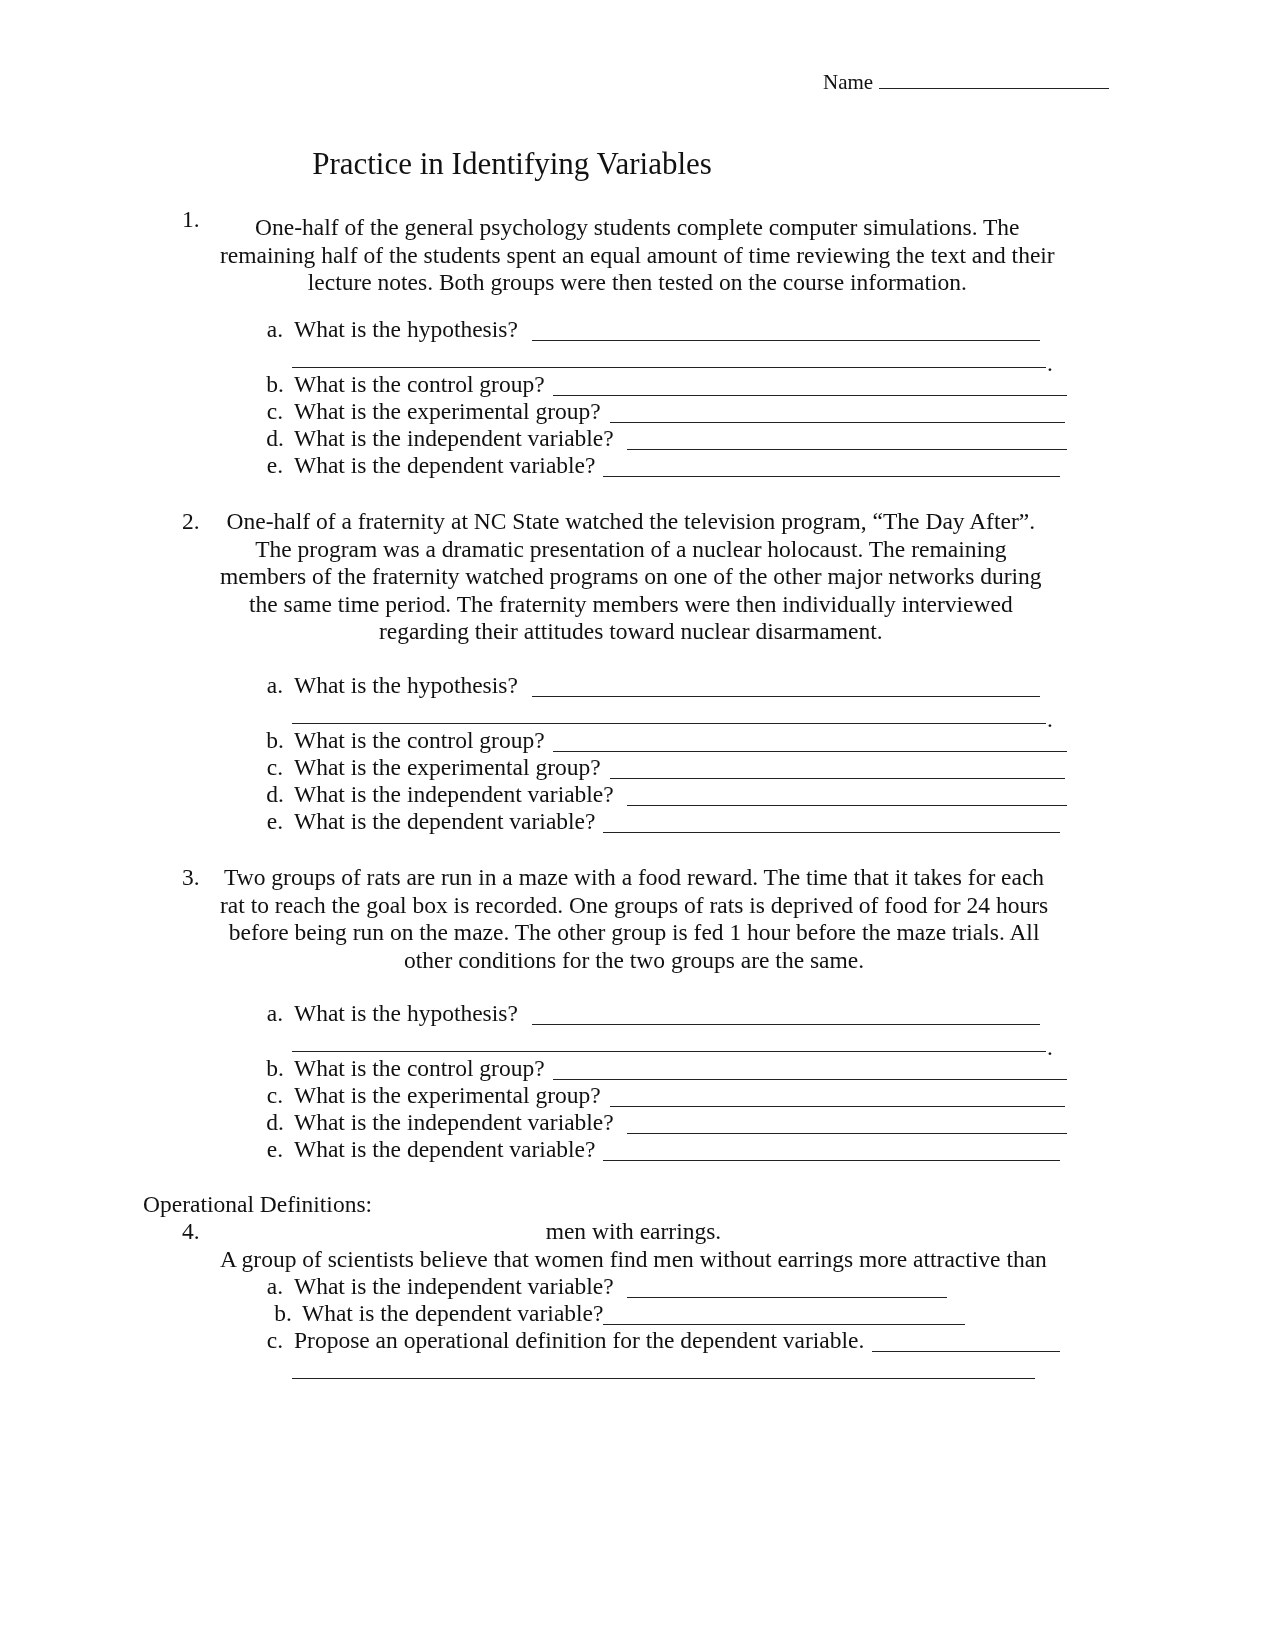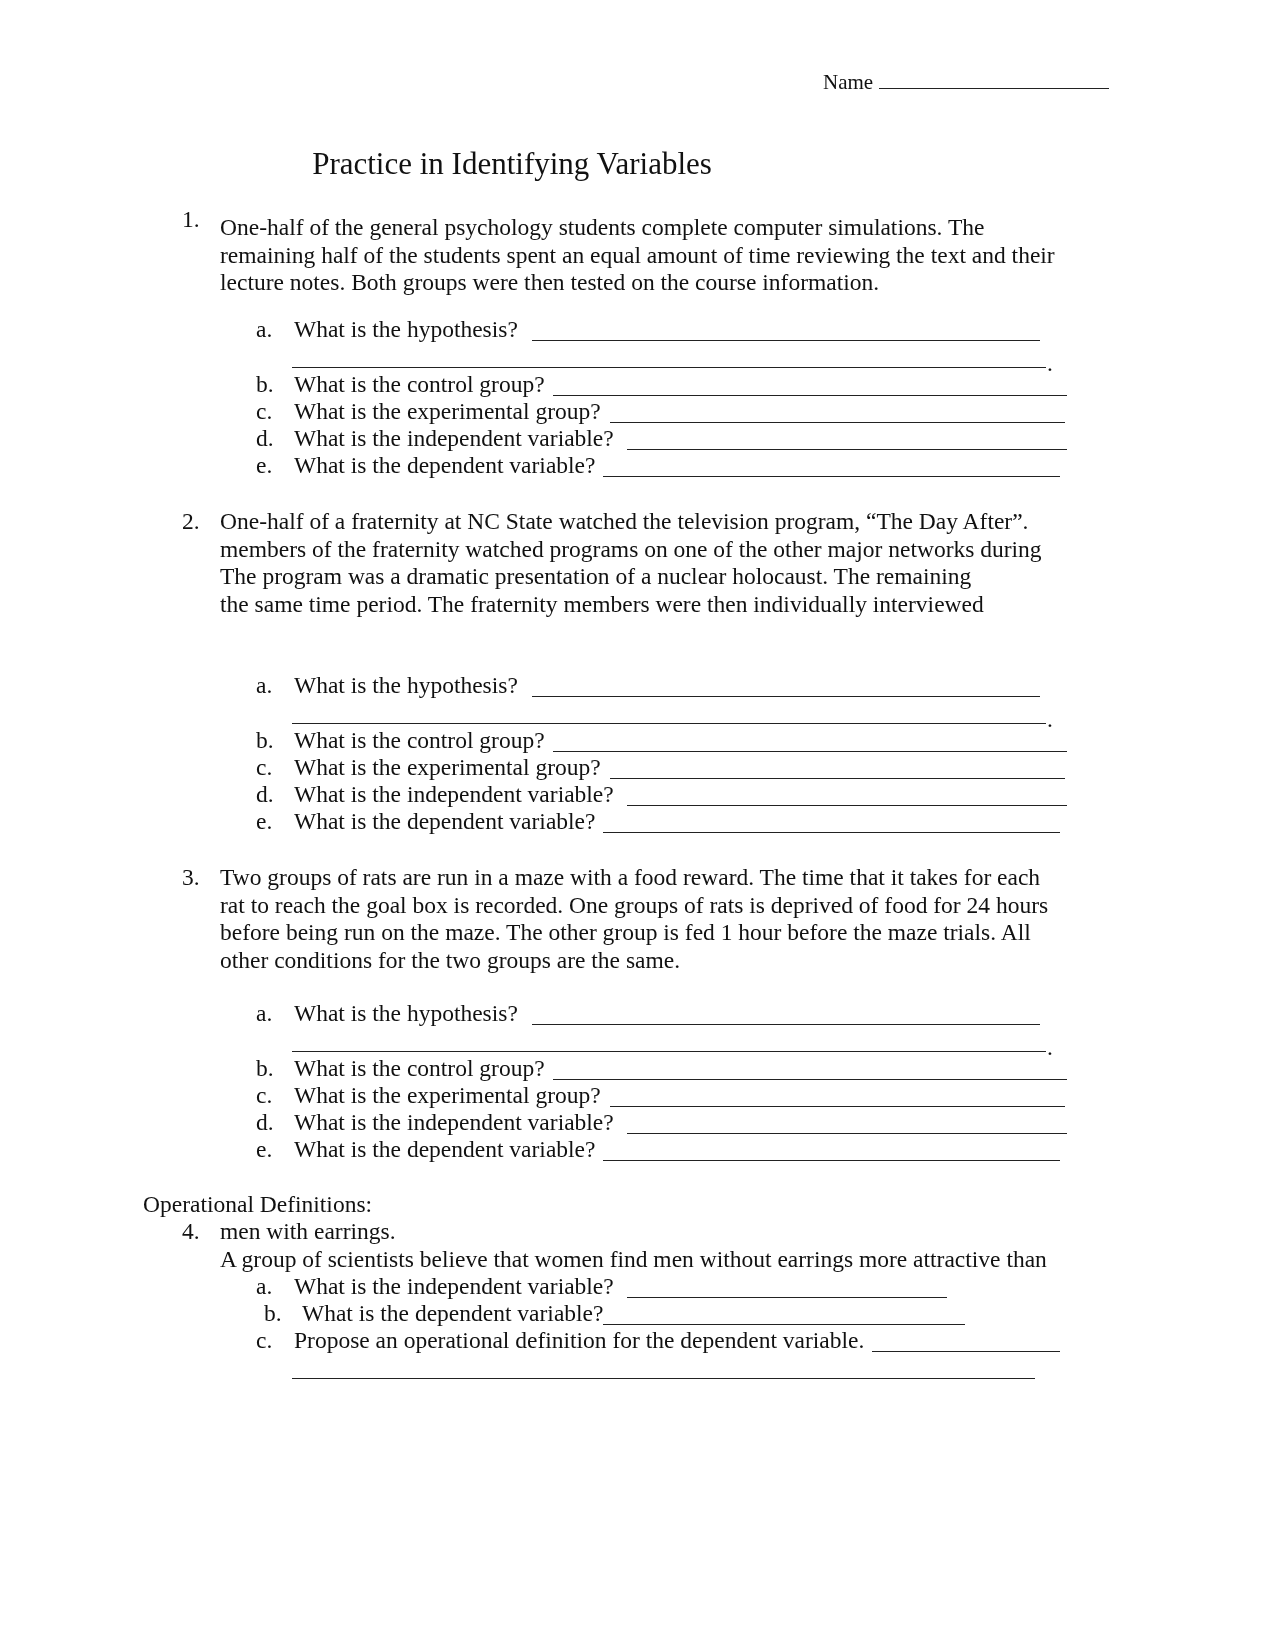--- a/index.html
+++ b/index.html
@@ -1,18 +1,18 @@
 <!DOCTYPE html>
 <html><head>
 <meta charset="utf-8">
 <style>
   html, body { margin:0; padding:0; background:#ffffff; }
   body { width:1275px; height:1650px; position:relative; overflow:hidden;
          font-family:"Liberation Serif", "DejaVu Serif", serif; color:#111; }
-  .abs { position:absolute; white-space:nowrap; }
+  .abs { position:absolute; white-space:nowrap;text-align:center; }
   .name-line { left:823px; top:70px; font-size:21px; }
   .blank { display:inline-block; border-bottom:1.5px solid #222; vertical-align:baseline; height:1px; margin-left:6px; }
   .title { left:0; width:1024px; top:146px; text-align:center; font-size:31px; }
   .qnum { font-size:23.5px; }
   .para { font-size:23.5px; line-height:27.5px; }
   .sub { font-size:23.5px; }
   .subletter { display:inline-block; width:38px; }
   .line { position:absolute; border-bottom:1.5px solid #222; height:0; }
   .section { font-size:23.5px; }
 </style>
@@ -42,23 +42,24 @@
   <div class="abs sub" style="left:256px;top:425px"><span class="subletter">d.</span><span>What is the independent variable?</span></div>
   <div class="line" style="left:627px;width:440px;top:449px"></div>
   <div class="abs sub" style="left:256px;top:452px"><span class="subletter">e.</span><span>What is the dependent variable?</span></div>
   <div class="line" style="left:603px;width:457px;top:476px"></div>
 </div>
 
 <div>
   <span class="abs qnum" style="left:182px;top:508px">2.</span>
   <div class="abs para" style="left:220px;top:508px">
     <div>One-half of a fraternity at NC State watched the television program, “The Day After”.</div>
+    <div>The program was a dramatic presentation of a nuclear holocaust.  The remaining</div>
     <div>members of the fraternity watched programs on one of the other major networks during</div>
-    <div>The program was a dramatic presentation of a nuclear holocaust.  The remaining</div>
     <div>the same time period.  The fraternity members were then individually interviewed</div>
+    <div>regarding their attitudes toward nuclear disarmament.</div>
   </div>
   <div class="abs sub" style="left:256px;top:672px"><span class="subletter">a.</span><span>What is the hypothesis?</span></div>
   <div class="line" style="left:532px;width:508px;top:696px"></div>
   <div class="line" style="left:292px;width:754px;top:723px"></div>
   <div class="abs sub" style="left:1047px;top:706px">.</div>
   <div class="abs sub" style="left:256px;top:727px"><span class="subletter">b.</span><span>What is the control group?</span></div>
   <div class="line" style="left:553px;width:514px;top:751px"></div>
   <div class="abs sub" style="left:256px;top:754px"><span class="subletter">c.</span><span>What is the experimental group?</span></div>
   <div class="line" style="left:610px;width:455px;top:778px"></div>
   <div class="abs sub" style="left:256px;top:781px"><span class="subletter">d.</span><span>What is the independent variable?</span></div>

